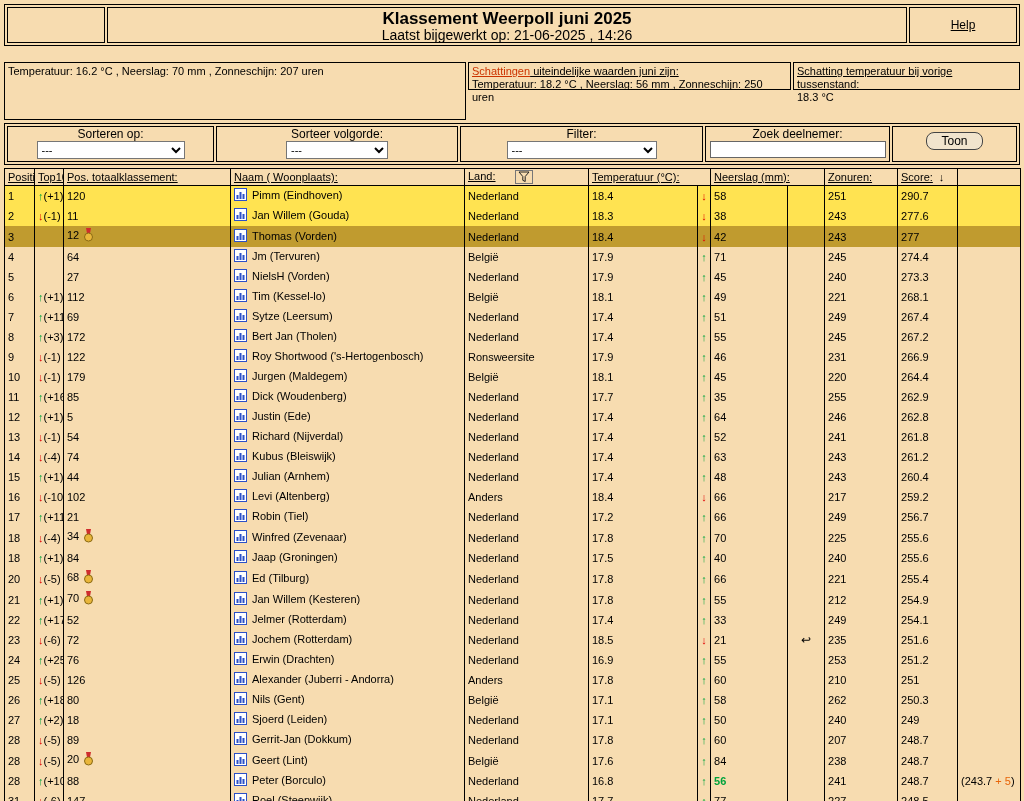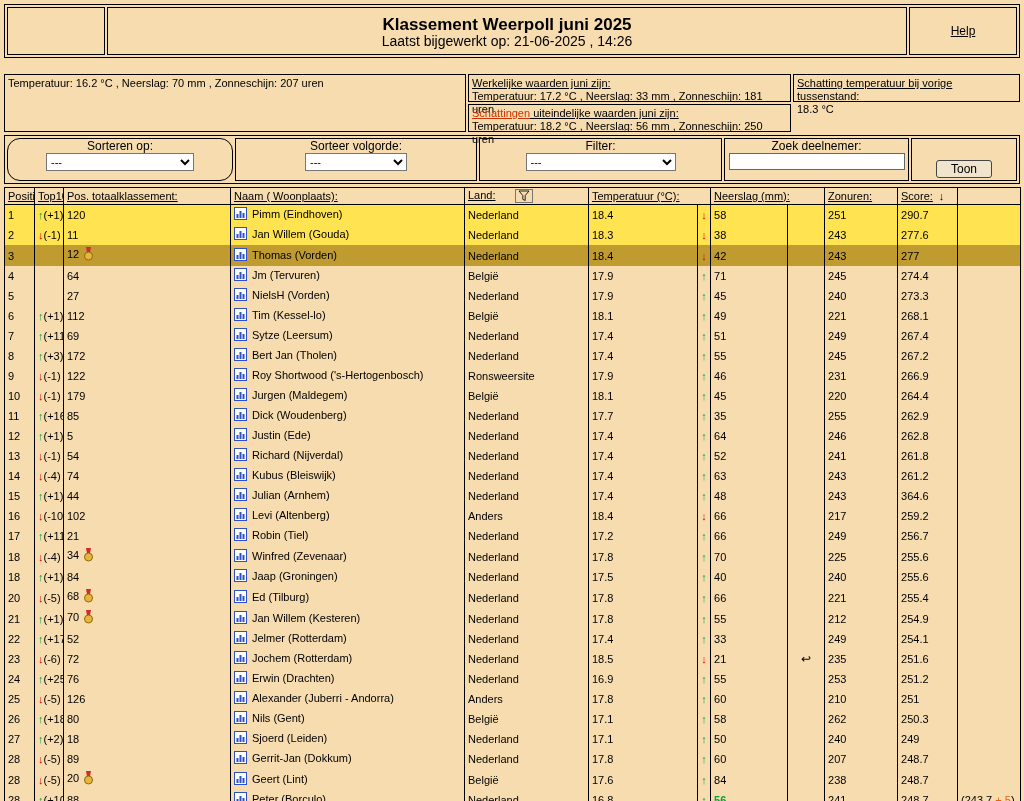--- a/index.html
+++ b/index.html
@@ -10,21 +10,21 @@
     font-family: "Liberation Sans", sans-serif;
     font-size: 12px; color: #000;
   }
   .page { padding: 4px; width: 1024px; }
 
   
   .tbl { border-collapse: separate; border-spacing: 2px; border: 1px solid #000; width: 1016px; }
   .tbl td { border: 1px solid #000; vertical-align: middle; }
 
   
-  .header-tbl td { height: 34px; padding: 7px 3px; text-align: center; }
+  .header-tbl td { height: 34px; padding: 1px 3px; text-align: center; }
   .hdr-left  { width: 98px; }
   .hdr-right { width: 108px; }
   .title { font-size: 17px; font-weight: bold; line-height: 20px; }
   .subtitle { font-size: 14px; line-height: 12px; }
   .link { color: #000000; text-decoration: underline; cursor: pointer; }
 
   
   .info-row { display: flex; gap: 2px; margin-top: 16px; align-items: flex-start; }
   .info-box { border: 1px solid #000; padding: 2px 3px 1px 3px; font-size: 11px; line-height: 13px; background: transparent; }
   .info-normalen { width: 462px; height: 58px; }
@@ -36,22 +36,22 @@
 
   
   .controls-tbl { margin-top: 3px; }
   .controls-tbl td { text-align: center; padding: 1px 2px 2px 2px; vertical-align: top; }
   .ctrl-label { font-size: 12px; line-height: 13px; }
   select { font-size: 11px; height: 18px; background: #fff; }
   .sel-sort { width: 148px; }
   .sel-order { width: 102px; }
   .sel-filter { width: 150px; }
   .search-input { width: 176px; height: 17px; font-size: 11px; border: 1px solid #666; background: #fff; }
-  .toon-btn { font-size: 12px; padding: 1px 14px; background: #f1e4cd; border: 1px solid #444; border-radius: 3px; cursor: pointer; margin-top: 20px; }
-  .c-sort  { width: 226px; border-radius: 13px; } .c-order { width: 242px; } .c-filter { width: 243px; margin-left: 16px; }
+  .toon-btn { font-size: 12px; padding: 1px 14px; background: #f1e4cd; border: 1px solid #444; border-radius: 8px; cursor: pointer; margin-top: 4px; }
+  .c-sort  { width: 207px; } .c-order { width: 242px; } .c-filter { width: 243px; margin-left: 16px; }
   .c-search{ width: 185px; } .c-toon { }
 
   
   .main-tbl { border-collapse: collapse; width: 1016px; margin-top: 3px; table-layout: fixed; border: 1px solid #000; }
   .main-tbl th { border: 1px solid #000; font-weight: normal; text-align: left; padding: 1px 3px; font-size: 11px; height: 16px; white-space: nowrap; overflow: hidden; }
   .main-tbl td { border-left: 1px solid #000; border-right: 1px solid #000; padding: 0 3px; font-size: 11px; height: 18px; line-height: 18px; vertical-align: middle; white-space: nowrap; overflow: hidden; }
   .hl-gold1 td { background: #ffe351; }
   .hl-gold2 td { background: #c09b2f; }
 
   .c-pos { padding-left: 4px; }
@@ -93,24 +93,20 @@
       </td>
     </tr>
   </tbody>
     </table>
 
   <div class="info-row">
     <div class="info-box info-normalen">
       <div>Temperatuur: 16.2 °C , Neerslag: 70 mm , Zonneschijn: 207 uren</div>
     </div>
     <div class="info-mid">
-      <div class="info-box">
-        <div><span class="ul">Werkelijke waarden juni zijn:</span></div>
-        <div>Temperatuur: 17.2 °C , Neerslag: 33 mm , Zonneschijn: 181 uren</div>
-      </div>
       <div class="info-box">
         <div>
           <span class="ul red-label">Schattingen</span><span class="ul"> uiteindelijke waarden juni zijn:</span>
         </div>
         <div>Temperatuur: 18.2 °C , Neerslag: 56 mm , Zonneschijn: 250 uren</div>
       </div>
     </div>
     <div class="info-right">
       <div class="info-box">
         <div><span class="ul">Schatting temperatuur bij vorige tussenstand:</span></div>
@@ -550,21 +546,21 @@
               </svg></span><span class="name-text">Julian (Arnhem)</span>
     </td>
     <td class="c-land">Nederland</td>
     <td class="c-tempv">17.4</td>
     <td class="c-tempa"><span class="arrow green">↑</span></td>
     <td class="c-rainv"><span class="rain-val">48</span></td>
     <td class="c-raini">
             <span class="r-icon"></span>
           </td>
     <td class="c-sun">243</td>
-    <td class="c-score">364.6</td>
+    <td class="c-score">260.4</td>
     <td class="c-note"></td>
   </tr>
         <tr>
     <td class="c-pos">16</td>
     <td class="c-top10"><span class="arrow red">↓</span><span class="delta">(-10)</span></td>
     <td class="c-total">
       <span class="total-num">102</span>
     </td>
     <td class="c-name">
       <span class="stat-icon"><svg width="13" height="13" viewBox="0 0 13 13">

